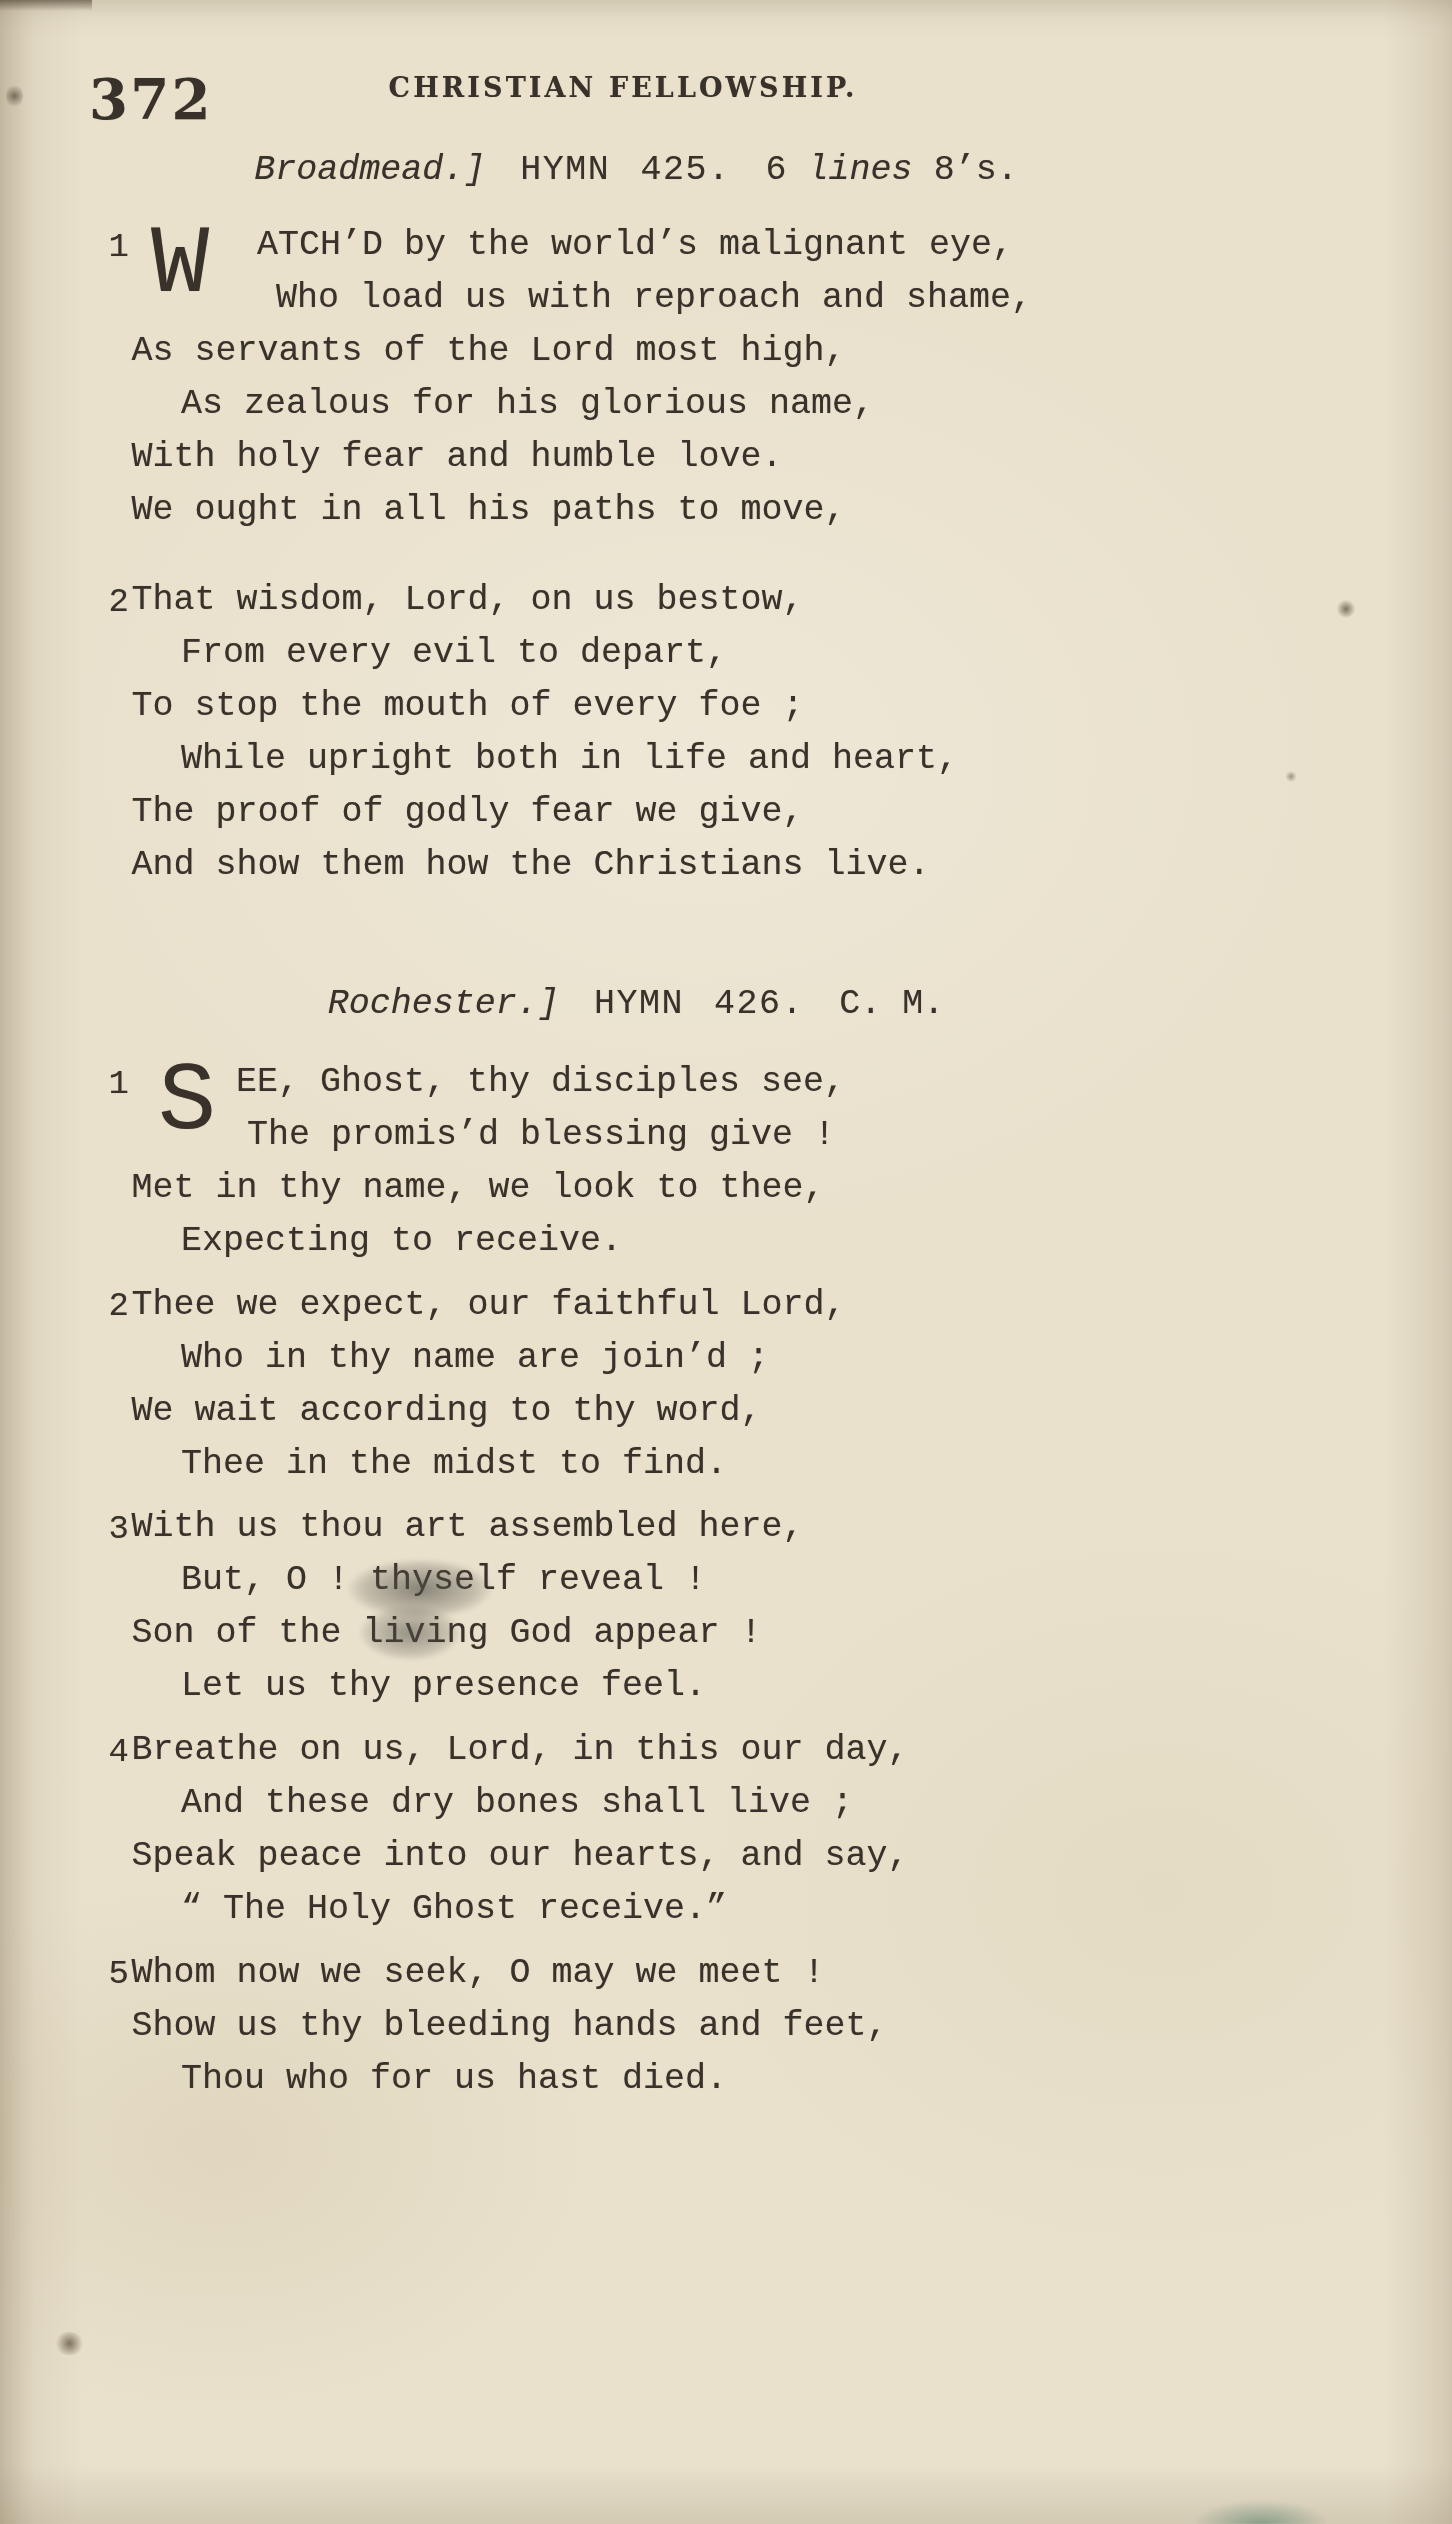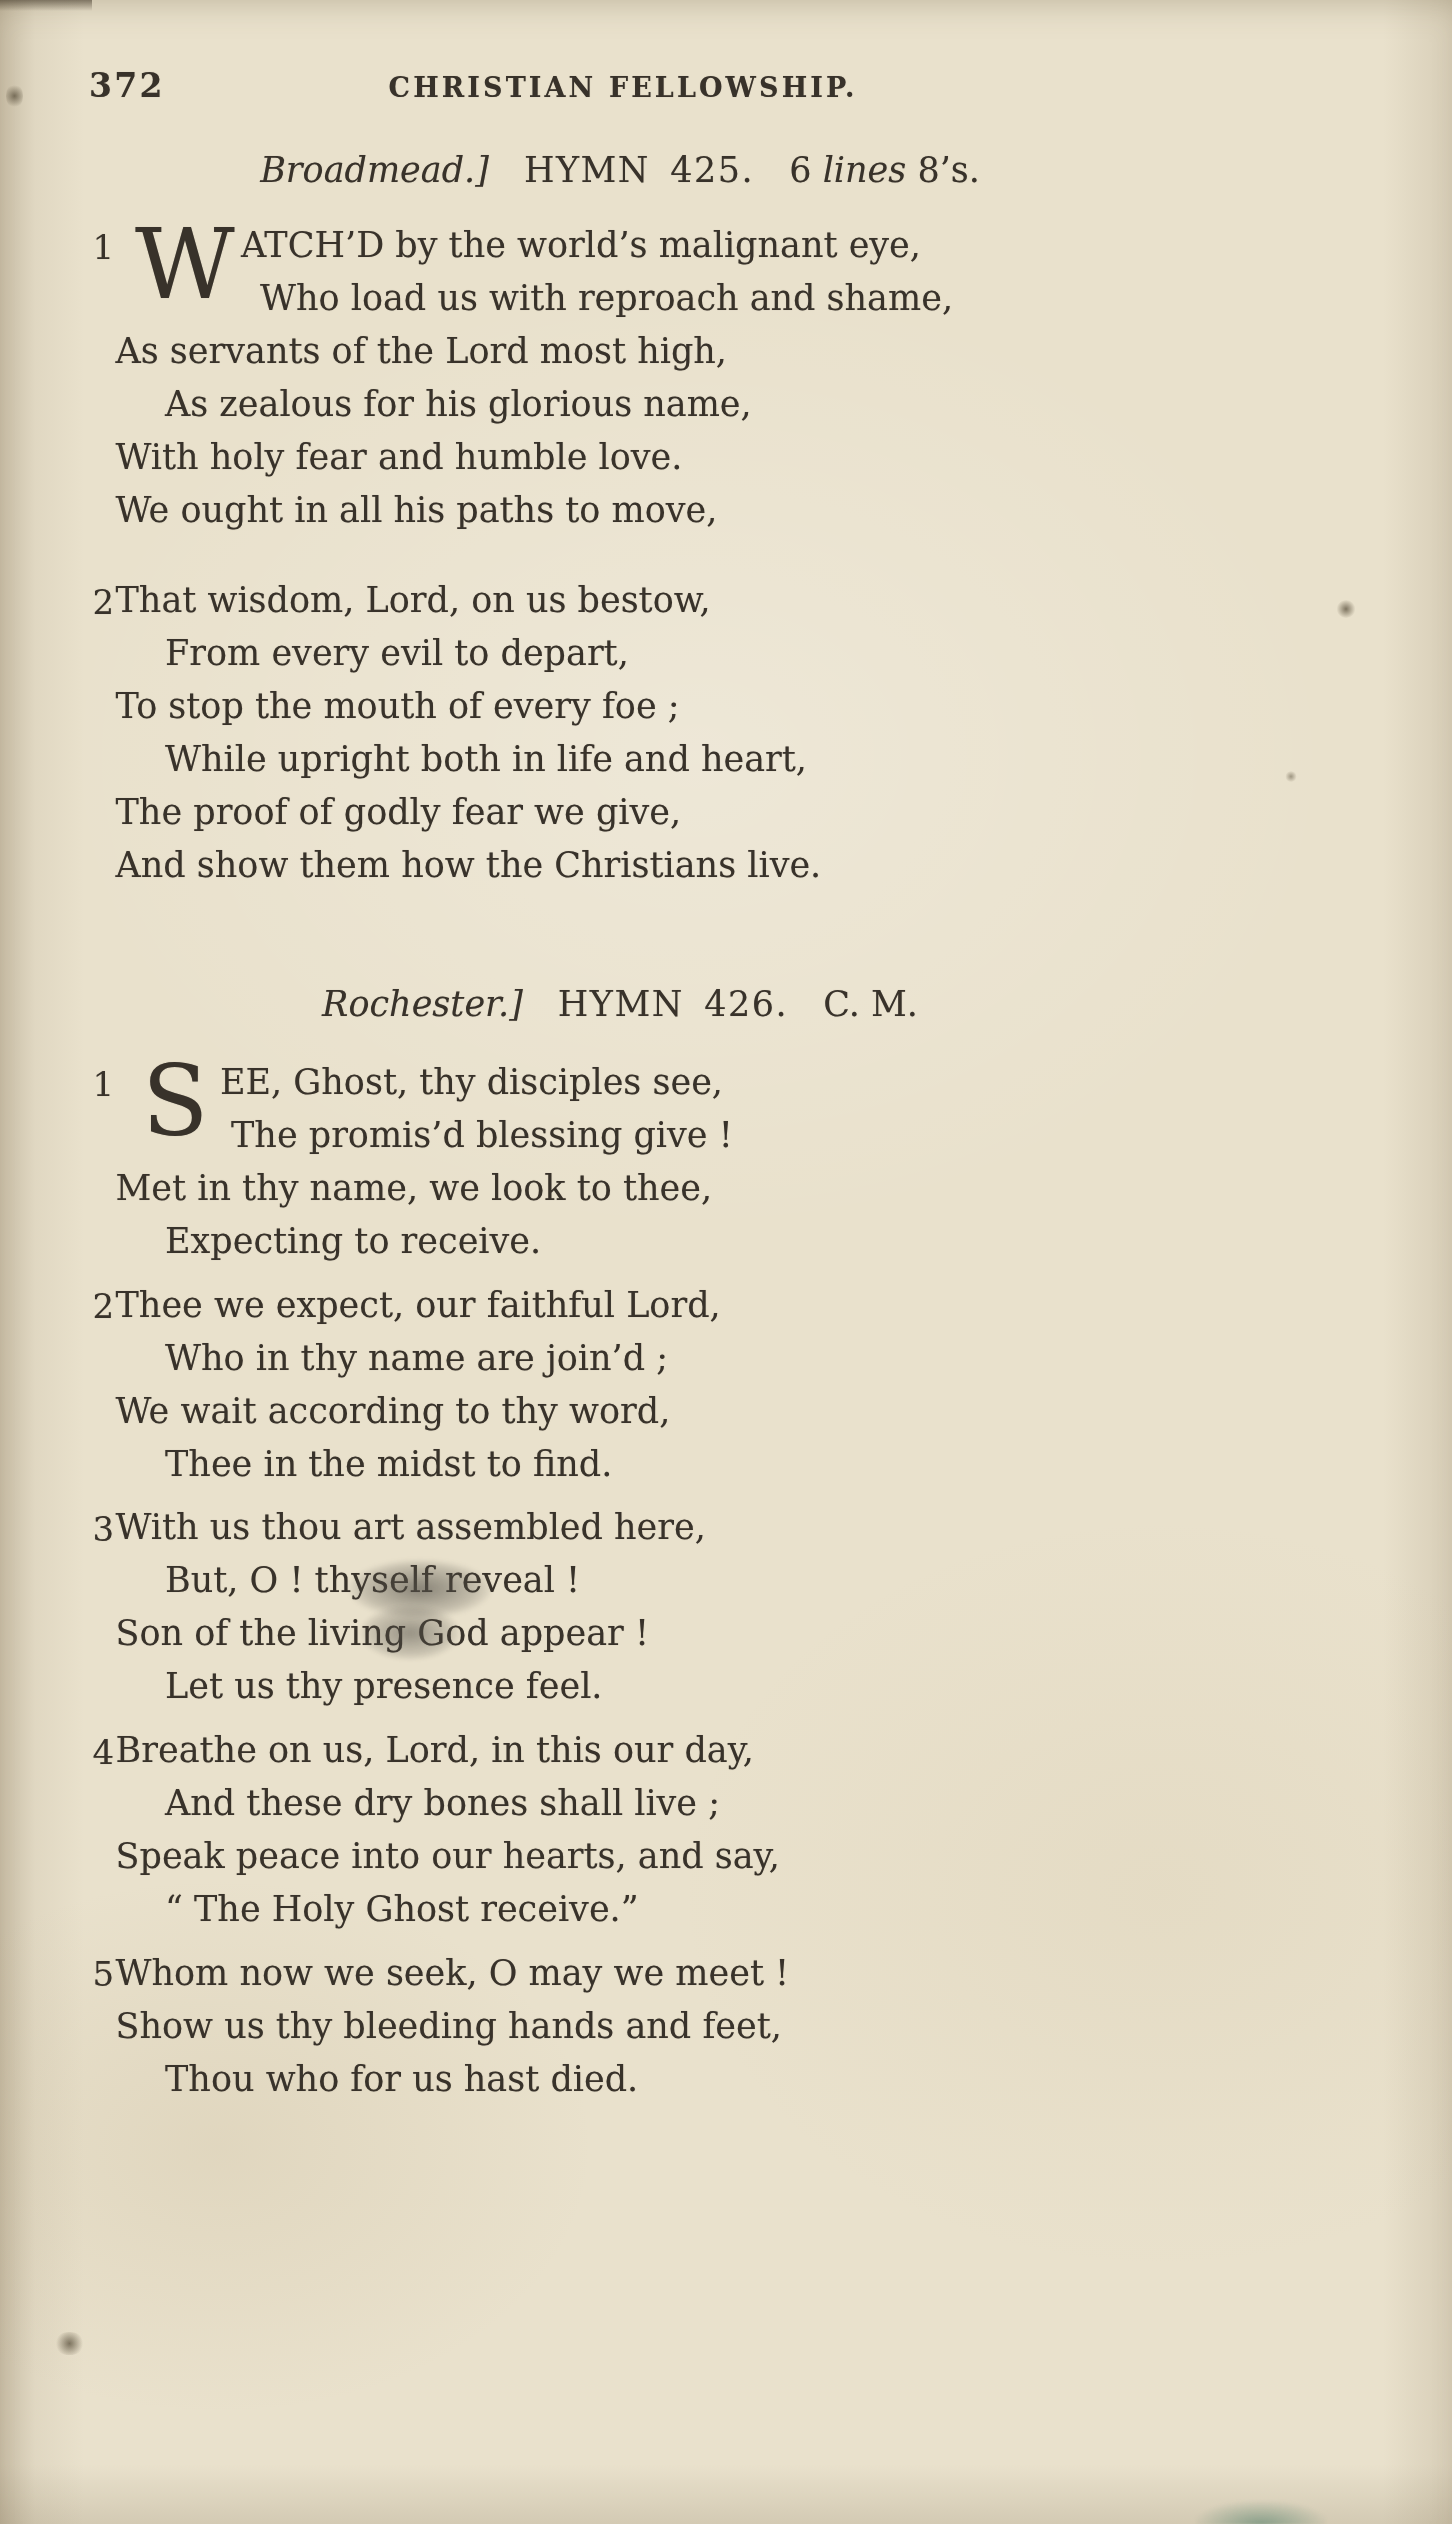--- a/index.html
+++ b/index.html
@@ -23,27 +23,27 @@
       var(--paper);
     box-shadow: inset 0 19px 35px -19px rgba(100,85,55,0.35);
     overflow: hidden;
     font-family: "DejaVu Serif", "Liberation Serif", serif;
     color: var(--ink);
     text-shadow: 0 0 0.8px rgba(56,50,42,0.35);
   }
   .header { position: absolute; top: 66px; left: 0; width: 100%; height: 54px; }
   .pagenum {
     position: absolute; left: 89px; top: 0;
-    font-size: 33px; font-weight: 700; letter-spacing: 2.3px;
+    font-size: 56px; font-weight: 700; letter-spacing: 2.3px;
   }
   .running-title {
     position: absolute; left: 623px; top: 6.1px; transform: translateX(-50%);
     font-size: 27px; font-weight: 700; letter-spacing: 3.1px; white-space: nowrap; text-align: center;
   }
-  .content { position: absolute; top: 150px; left: 91px; width: 1058px; }
+  .content { position: absolute; top: 150px; left: 107px; width: 1058px; font-family: Liberation Mono, monospace; }
   .hymn-heading {
     display: flex; justify-content: center; align-items: baseline;
     column-gap: 35px; margin-bottom: 29px;
     font-size: 35px; white-space: nowrap;
   }
   .tune { font-style: italic; }
   .hymn-title { letter-spacing: 1.5px; word-spacing: 7.7px; }
   .meter .it { font-style: italic; }
   section[data-name="hymn-426"] { margin-top: 92px; }
   section[data-name="hymn-426"] .hymn-heading { margin-bottom: 32px; }

